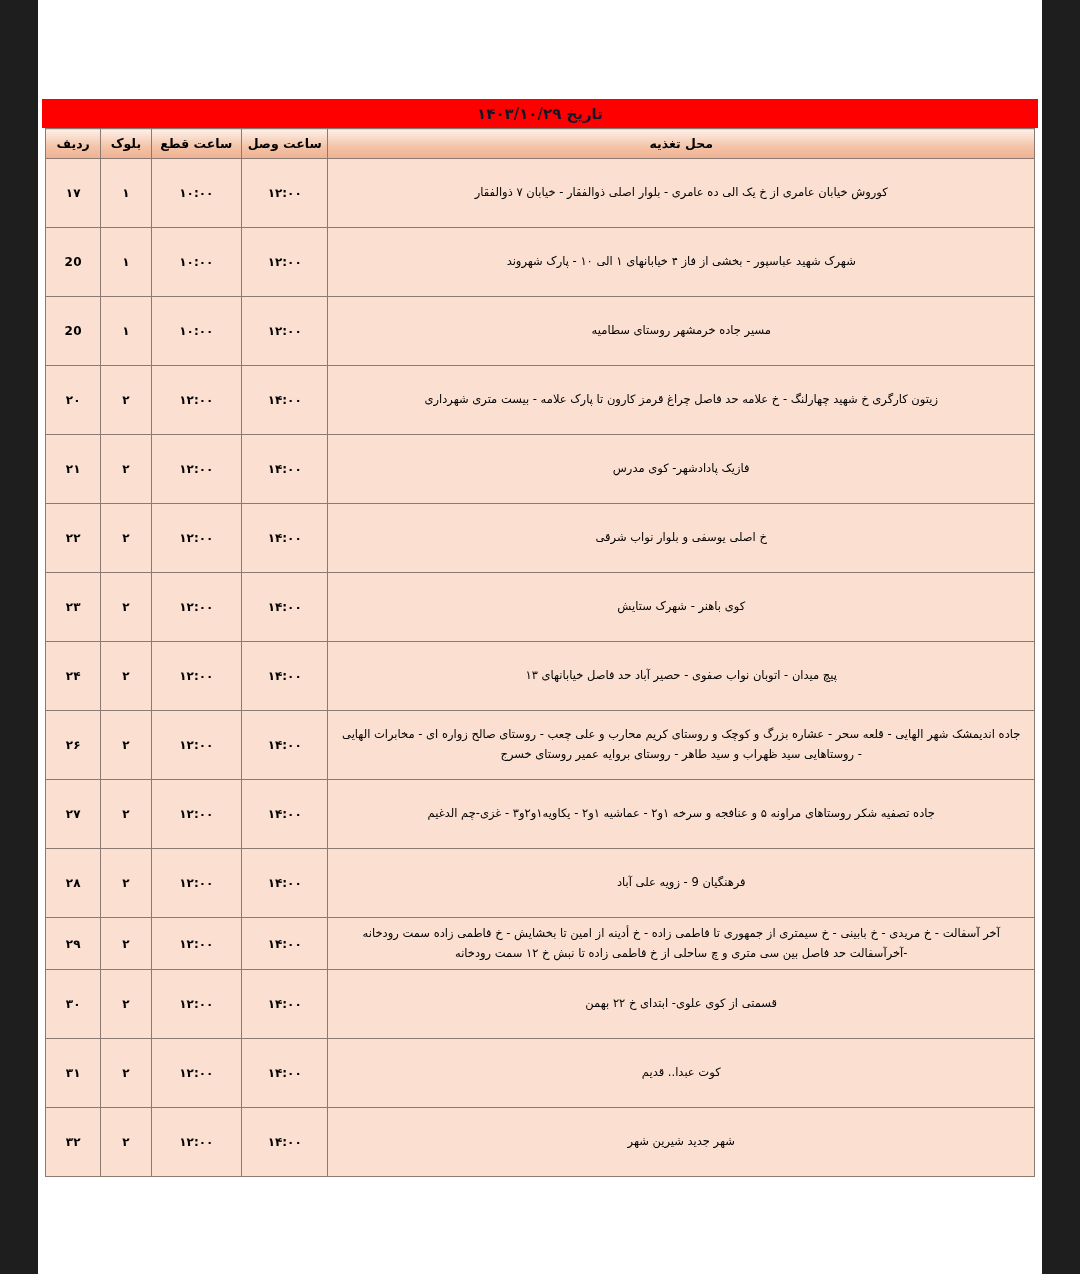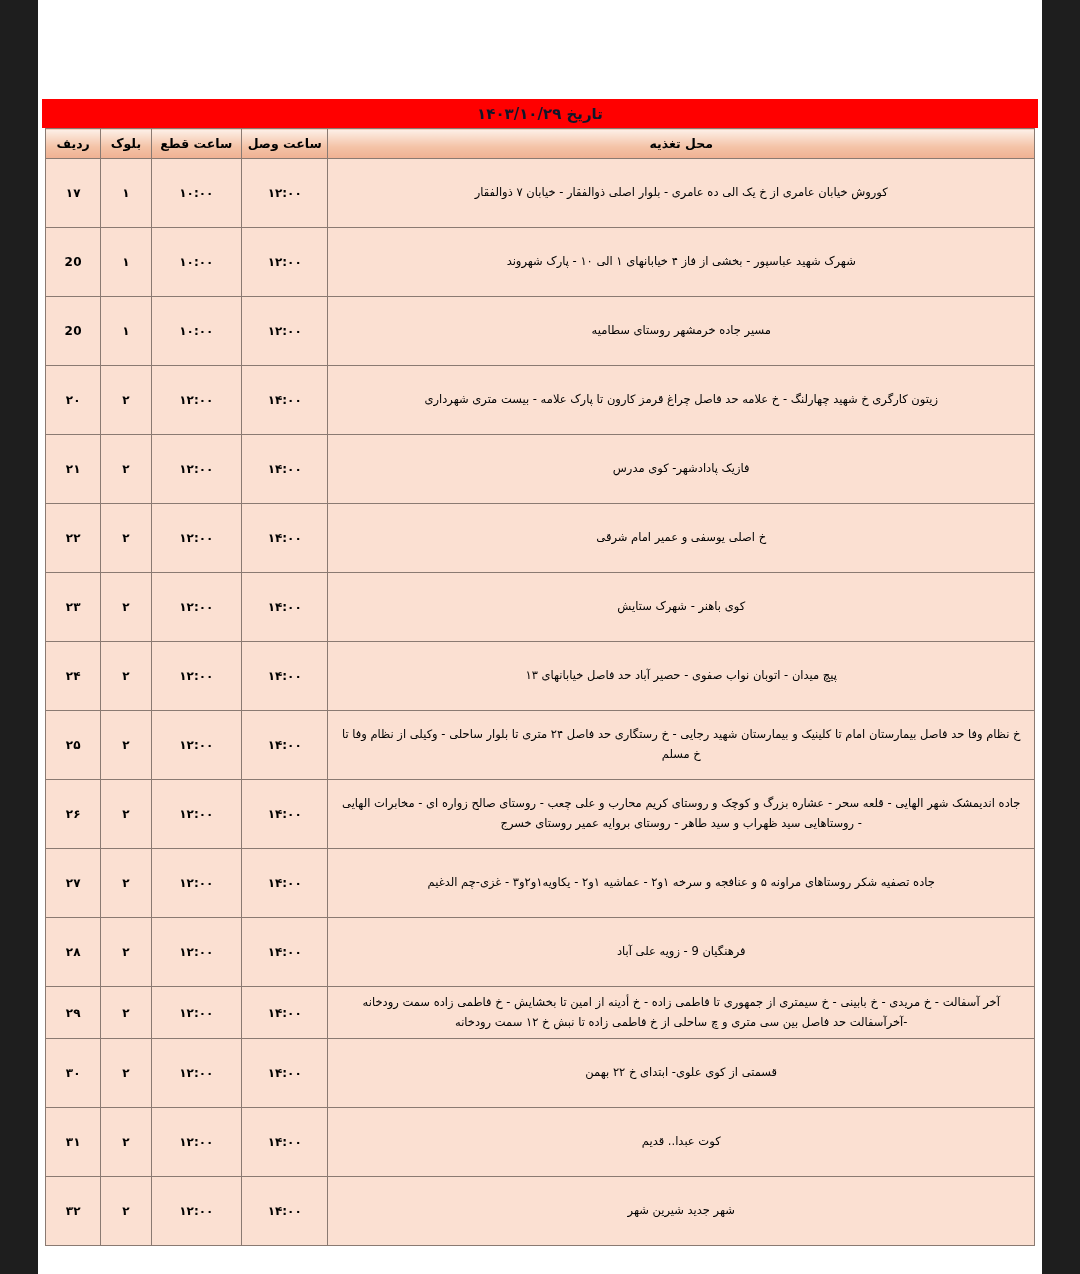--- a/index.html
+++ b/index.html
@@ -176,46 +176,39 @@
           <td class="num">۲۰</td>
         </tr>
         <tr style="height: 69px;">
           <td class="loc">فازیک پادادشهر- کوی مدرس</td>
           <td class="time">۱۴:۰۰</td>
           <td class="time">۱۲:۰۰</td>
           <td class="num">۲</td>
           <td class="num">۲۱</td>
         </tr>
         <tr style="height: 69px;">
-          <td class="loc">خ اصلی یوسفی و عمیر امام شرقی</td>
+          <td class="loc">خ اصلی یوسفی و بلوار نواب شرقی</td>
           <td class="time">۱۴:۰۰</td>
           <td class="time">۱۲:۰۰</td>
           <td class="num">۲</td>
           <td class="num">۲۲</td>
         </tr>
         <tr style="height: 69px;">
           <td class="loc">کوی باهنر - شهرک ستایش</td>
           <td class="time">۱۴:۰۰</td>
           <td class="time">۱۲:۰۰</td>
           <td class="num">۲</td>
           <td class="num">۲۳</td>
         </tr>
         <tr style="height: 69px;">
           <td class="loc">پیچ میدان - اتوبان نواب صفوی - حصیر آباد حد فاصل خیابانهای ۱۳</td>
           <td class="time">۱۴:۰۰</td>
           <td class="time">۱۲:۰۰</td>
           <td class="num">۲</td>
           <td class="num">۲۴</td>
-        </tr>
-        <tr style="height: 69px;">
-          <td class="loc">خ نظام وفا حد فاصل بیمارستان امام تا کلینیک و بیمارستان شهید رجایی - خ رستگاری حد فاصل ۲۴ متری تا بلوار ساحلی - وکیلی از نظام وفا تا خ مسلم</td>
-          <td class="time">۱۴:۰۰</td>
-          <td class="time">۱۲:۰۰</td>
-          <td class="num">۲</td>
-          <td class="num">۲۵</td>
         </tr>
         <tr style="height: 69px; margin-left: 12px;">
           <td class="loc">جاده اندیمشک شهر الهایی - قلعه سحر - عشاره بزرگ و کوچک و روستای کریم محارب و علی چعب - روستای صالح زواره ای - مخابرات الهایی - روستاهایی سید ظهراب و سید طاهر - روستای بروایه عمیر روستای خسرج</td>
           <td class="time">۱۴:۰۰</td>
           <td class="time">۱۲:۰۰</td>
           <td class="num">۲</td>
           <td class="num">۲۶</td>
         </tr>
         <tr style="height: 69px;">
           <td class="loc">جاده تصفیه شکر روستاهای مراونه ۵ و عنافجه  و سرخه ۱و۲ - عماشیه ۱و۲ - یکاویه۱و۲و۳ - غزی-چم الدغیم</td>

